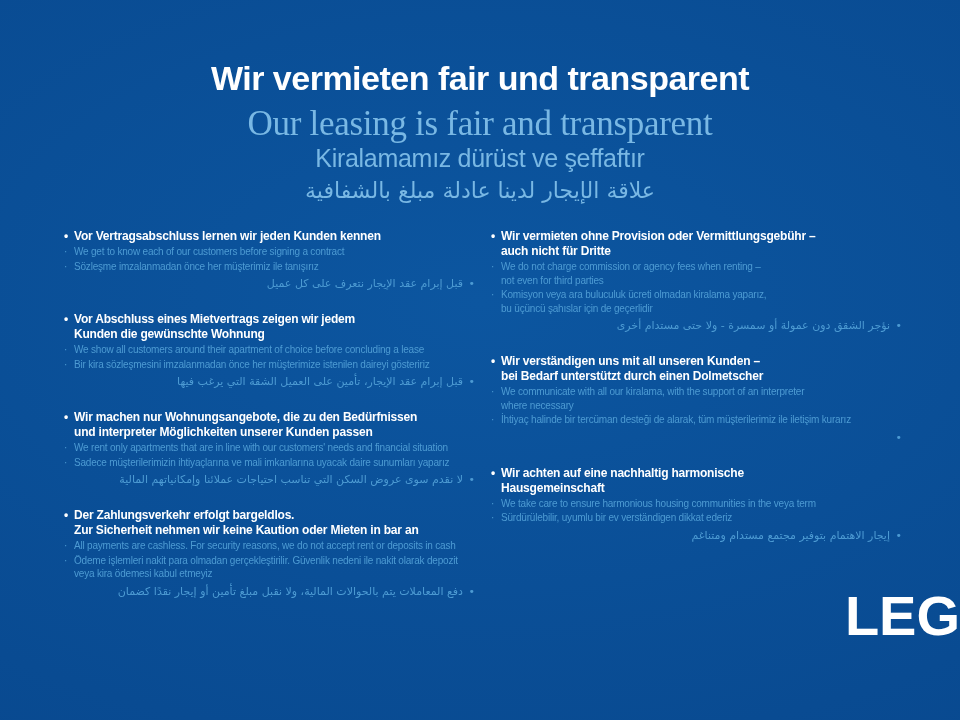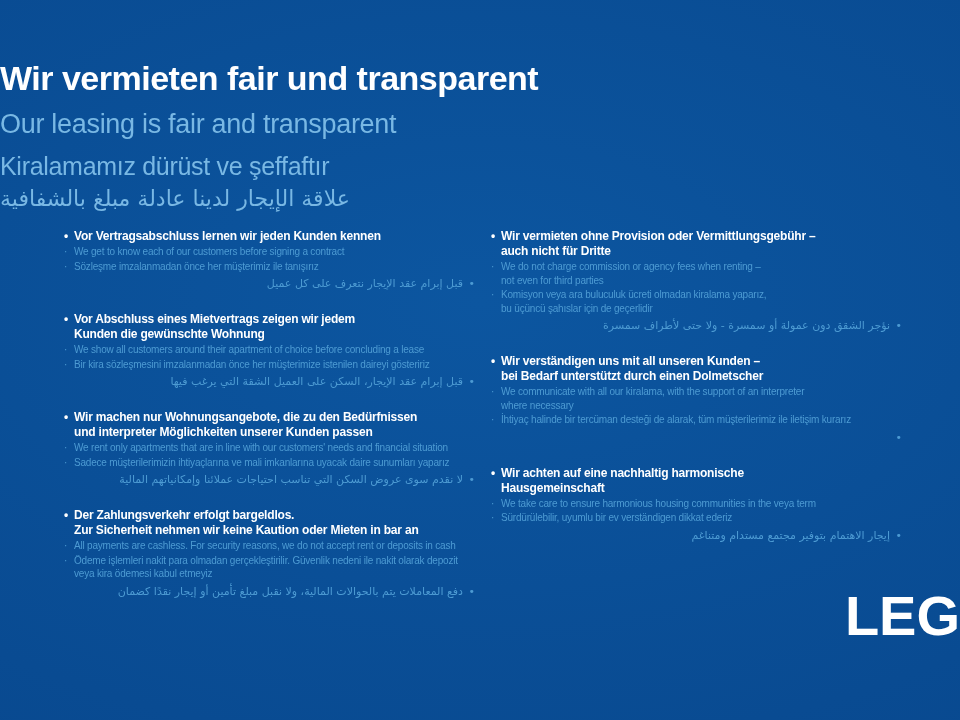--- a/index.html
+++ b/index.html
@@ -15,36 +15,36 @@
     position: relative;
     -webkit-font-smoothing: antialiased;
   }
 
   
   .header {
     position: absolute;
     top: 58px;
     left: 0;
     width: 100%;
-    text-align: left;
+    text-align: center;
   }
   .title-de {
     margin: 0 0 9px 0;
     font-size: 34px;
     line-height: 40px;
     font-weight: bold;
     letter-spacing: -0.5px;
     color: #ffffff;
   }
   .sub {
     color: #79b8e4;
     letter-spacing: -0.3px;
   }
-  .sub.en { font-size: 27px; line-height: 34px; }
-  .sub.tr { font-size: 25px; line-height: 34px; margin-top: 8px; }
+  .sub.en { font-size: 35px; line-height: 34px; font-family: Liberation Serif, serif; }
+  .sub.tr { font-size: 25px; line-height: 34px; }
   .sub.ar {
     font-size: 22px;
     line-height: 32px;
     direction: rtl;
     font-family: "DejaVu Sans", sans-serif;
   }
 
   
   .columns {
     position: absolute;
@@ -150,21 +150,21 @@
       <div class="line sec">
         <span class="m">·</span>
         <span class="t">We show all customers around their apartment of choice before concluding a lease</span>
       </div>
       <div class="line sec">
         <span class="m">·</span>
         <span class="t">Bir kira sözleşmesini imzalanmadan önce her müşterimize istenilen daireyi gösteririz</span>
       </div>
       <div class="line ar-line" dir="rtl">
         <span class="m">•</span>
-        <span class="t">قبل إبرام عقد الإيجار، السكن على العميل الشقة التي يرغب فيها</span>
+        <span class="t">قبل إبرام عقد الإيجار، تأمين على العميل الشقة التي يرغب فيها</span>
       </div>
     </div>
 
     <div class="item">
       <div class="line de">
         <span class="m">•</span>
         <span class="t">Wir machen nur Wohnungsangebote, die zu den Bedürfnissen
 und interpreter Möglichkeiten unserer Kunden passen</span>
       </div>
       <div class="line sec">
@@ -217,21 +217,21 @@
         <span class="t">We do not charge commission or agency fees when renting –
 not even for third parties</span>
       </div>
       <div class="line sec">
         <span class="m">·</span>
         <span class="t">Komisyon veya ara buluculuk ücreti olmadan kiralama yaparız,
 bu üçüncü şahıslar için de geçerlidir</span>
       </div>
       <div class="line ar-line" dir="rtl">
         <span class="m">•</span>
-        <span class="t">نؤجر الشقق دون عمولة أو سمسرة - ولا حتى لأطراف سمسرة</span>
+        <span class="t">نؤجر الشقق دون عمولة أو سمسرة - ولا حتى مستدام أخرى</span>
       </div>
     </div>
 
     <div class="item">
       <div class="line de">
         <span class="m">•</span>
         <span class="t">Wir verständigen uns mit all unseren Kunden –
 bei Bedarf unterstützt durch einen Dolmetscher</span>
       </div>
       <div class="line sec">

